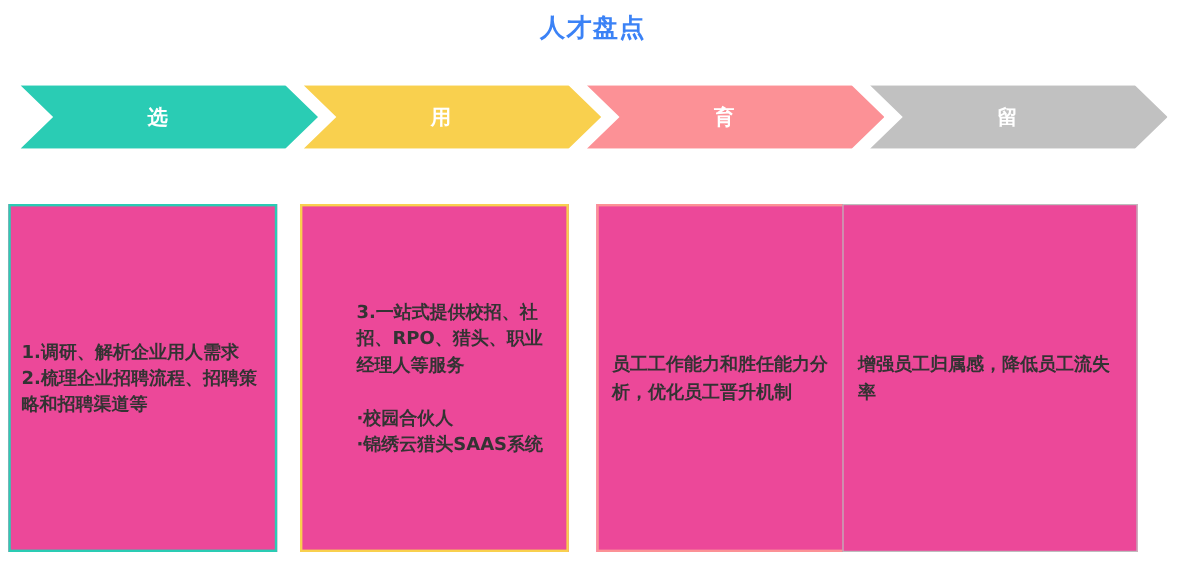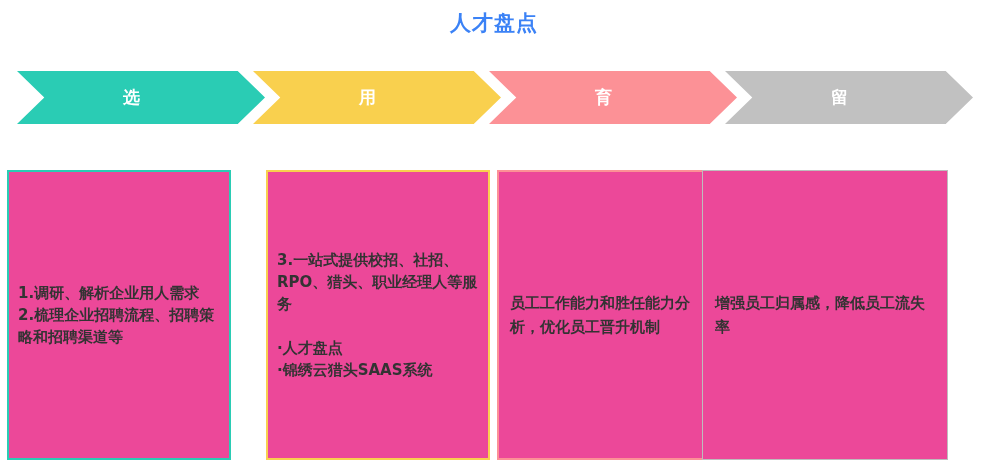--- a/index.html
+++ b/index.html
@@ -95,21 +95,21 @@
     width: 224px;
     height: 290px;
     box-sizing: border-box;
     background: #ec4899;
     border: 2px solid #cccccc;
     display: flex;
     flex-direction: column;
     justify-content: center;
   }
   .card-1 { left: 7px;   border-color: #2ACCB4; }
-  .card-2 { left: 266px; border-color: #F9D04E; }
+  .card-2 { left: 250px; border-color: #F9D04E; padding-left: 36px; }
   .card-3 { left: 497px; border-color: #FC9196; border-width: 2px; }
   .card-4 { left: 702px; border-color: #BDBDBD; border-width: 1px; width: 246px; }
 
   .card-body {
     padding: 0 9px;
   }
   .para {
     font-size: 15px;
     font-weight: bold;
     color: #333333;
@@ -156,21 +156,21 @@
   <div class="card card-1">
     <div class="card-body">
       <p class="para">1.调研、解析企业用人需求
 2.梳理企业招聘流程、招聘策略和招聘渠道等</p>
     </div>
   </div>
 
   <div class="card card-2">
     <div class="card-body">
       <p class="para">3.一站式提供校招、社招、RPO、猎头、职业经理人等服务</p>
-      <p class="para">·人才盘点
+      <p class="para">·校园合伙人
 ·锦绣云猎头SAAS系统</p>
     </div>
   </div>
 
   <div class="card card-3">
     <div class="card-body">
       <p class="para">员工工作能力和胜任能力分析，优化员工晋升机制</p>
     </div>
   </div>
 

